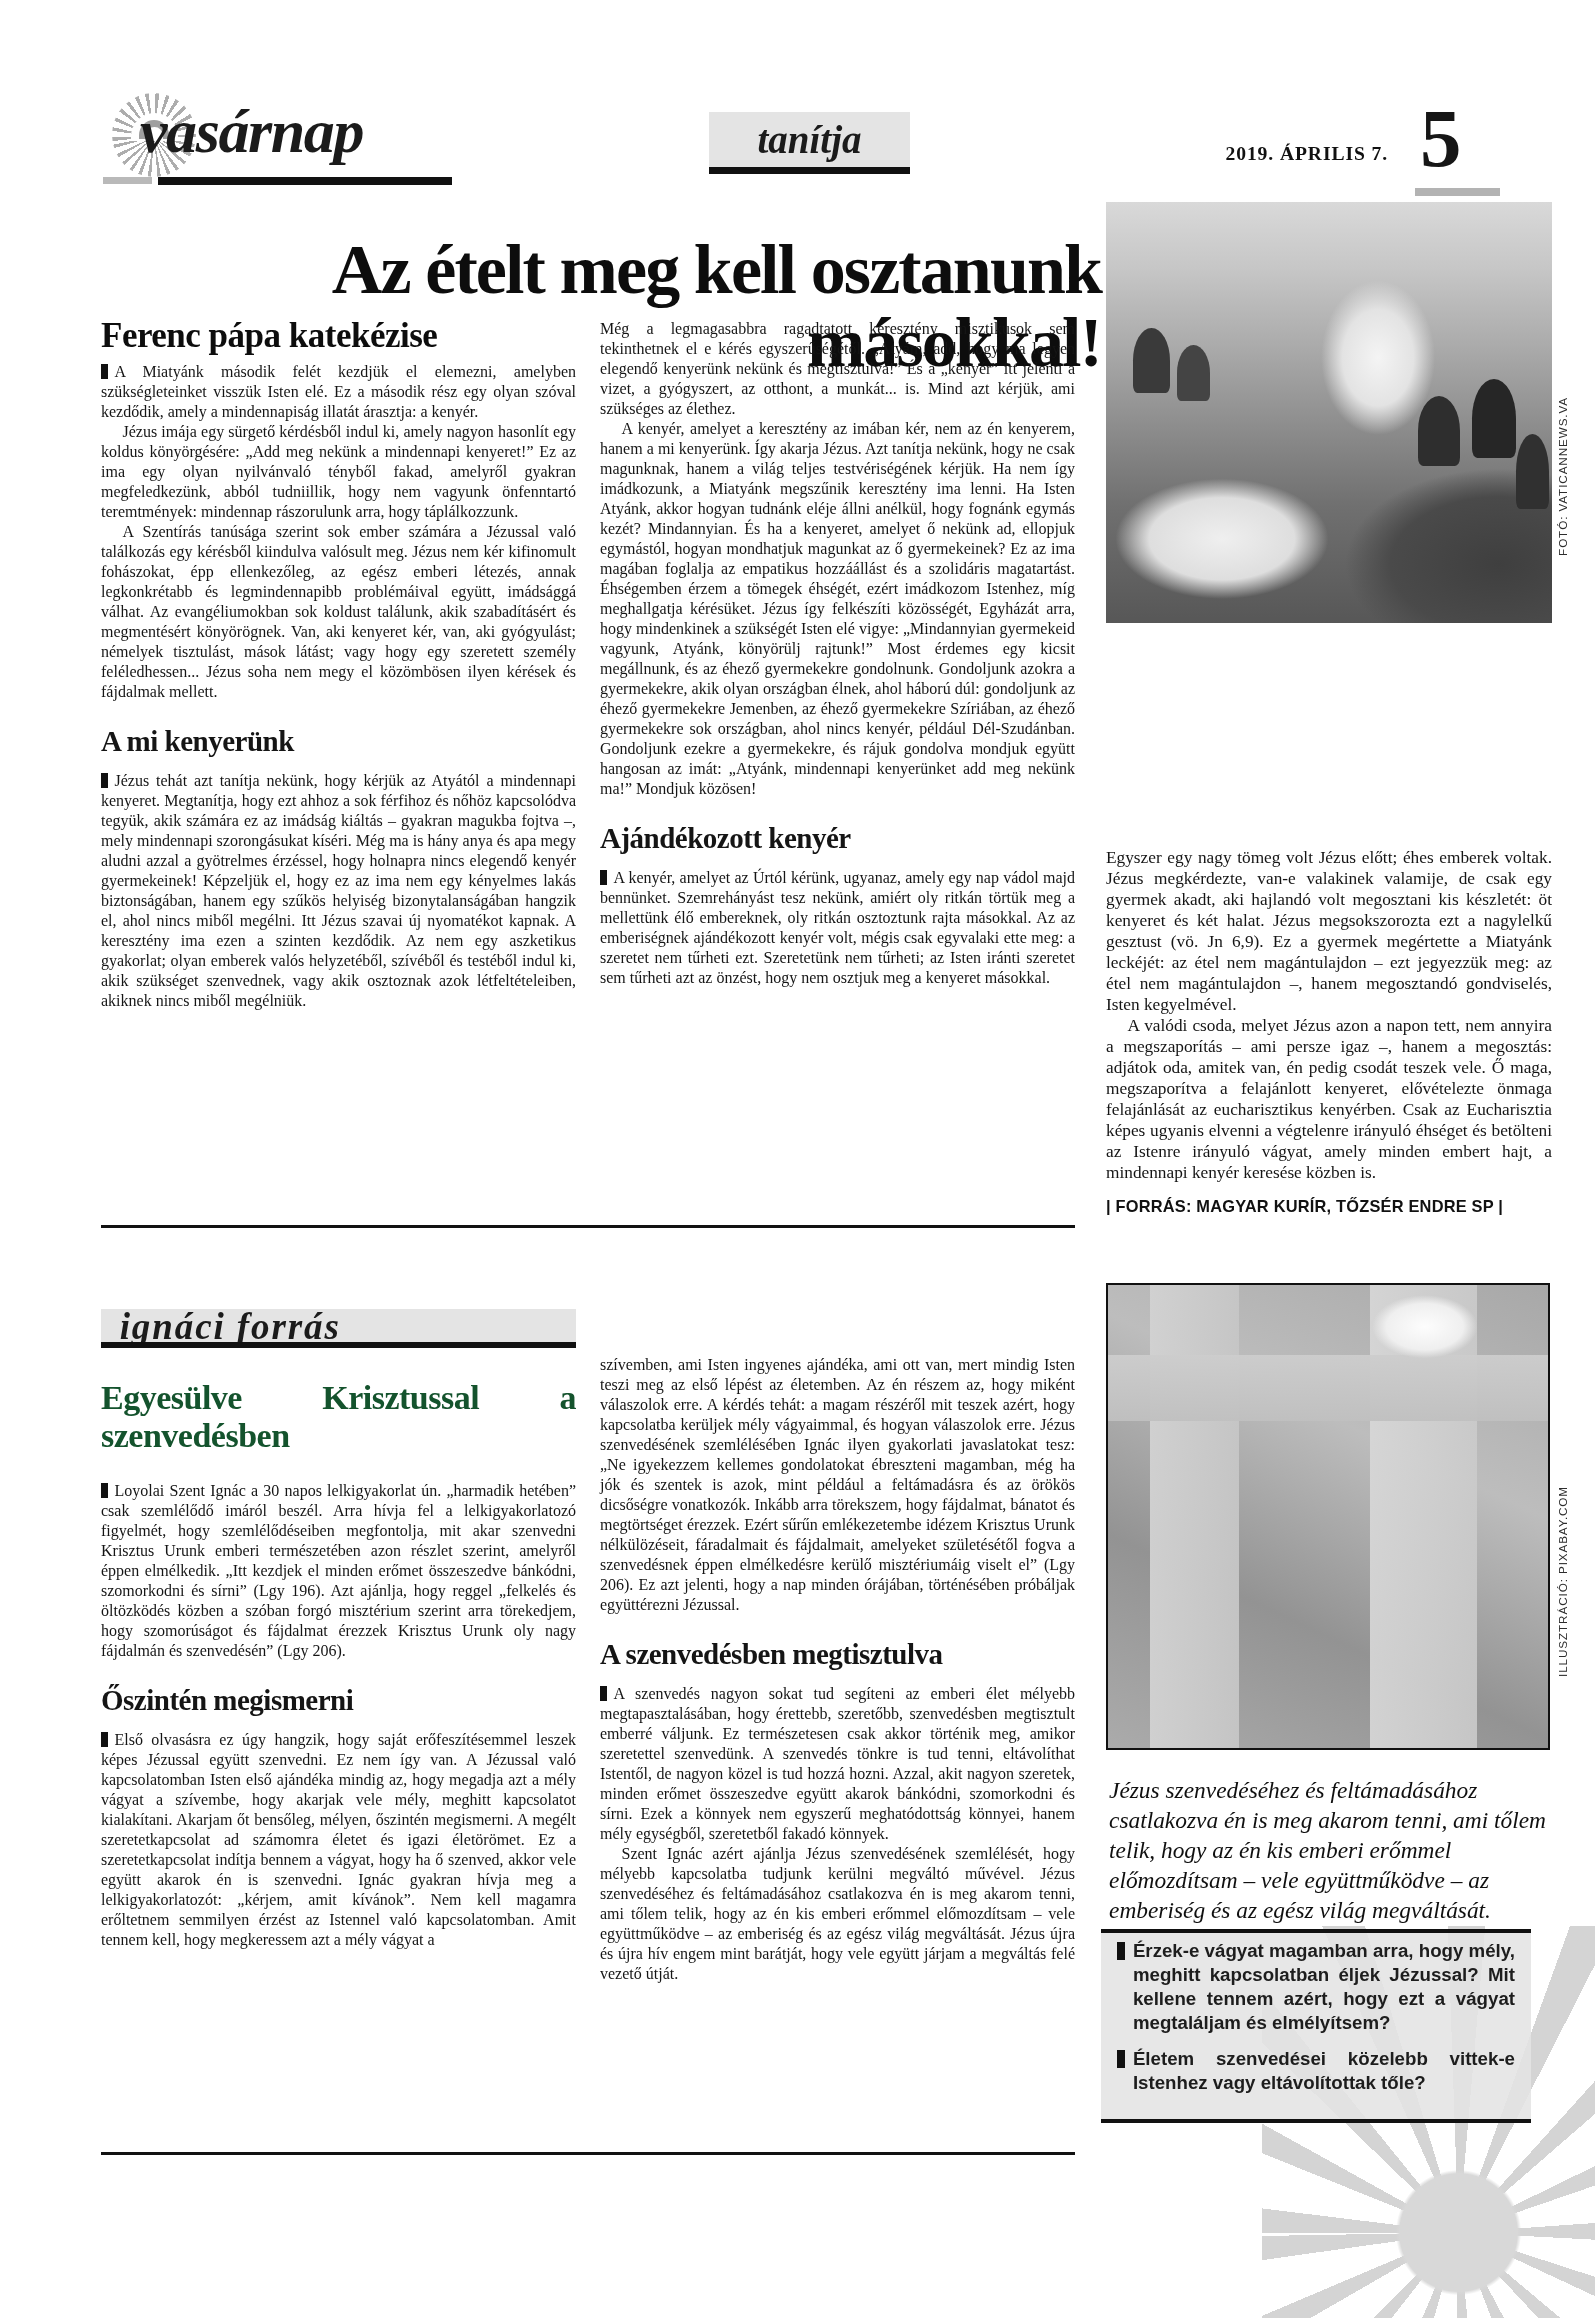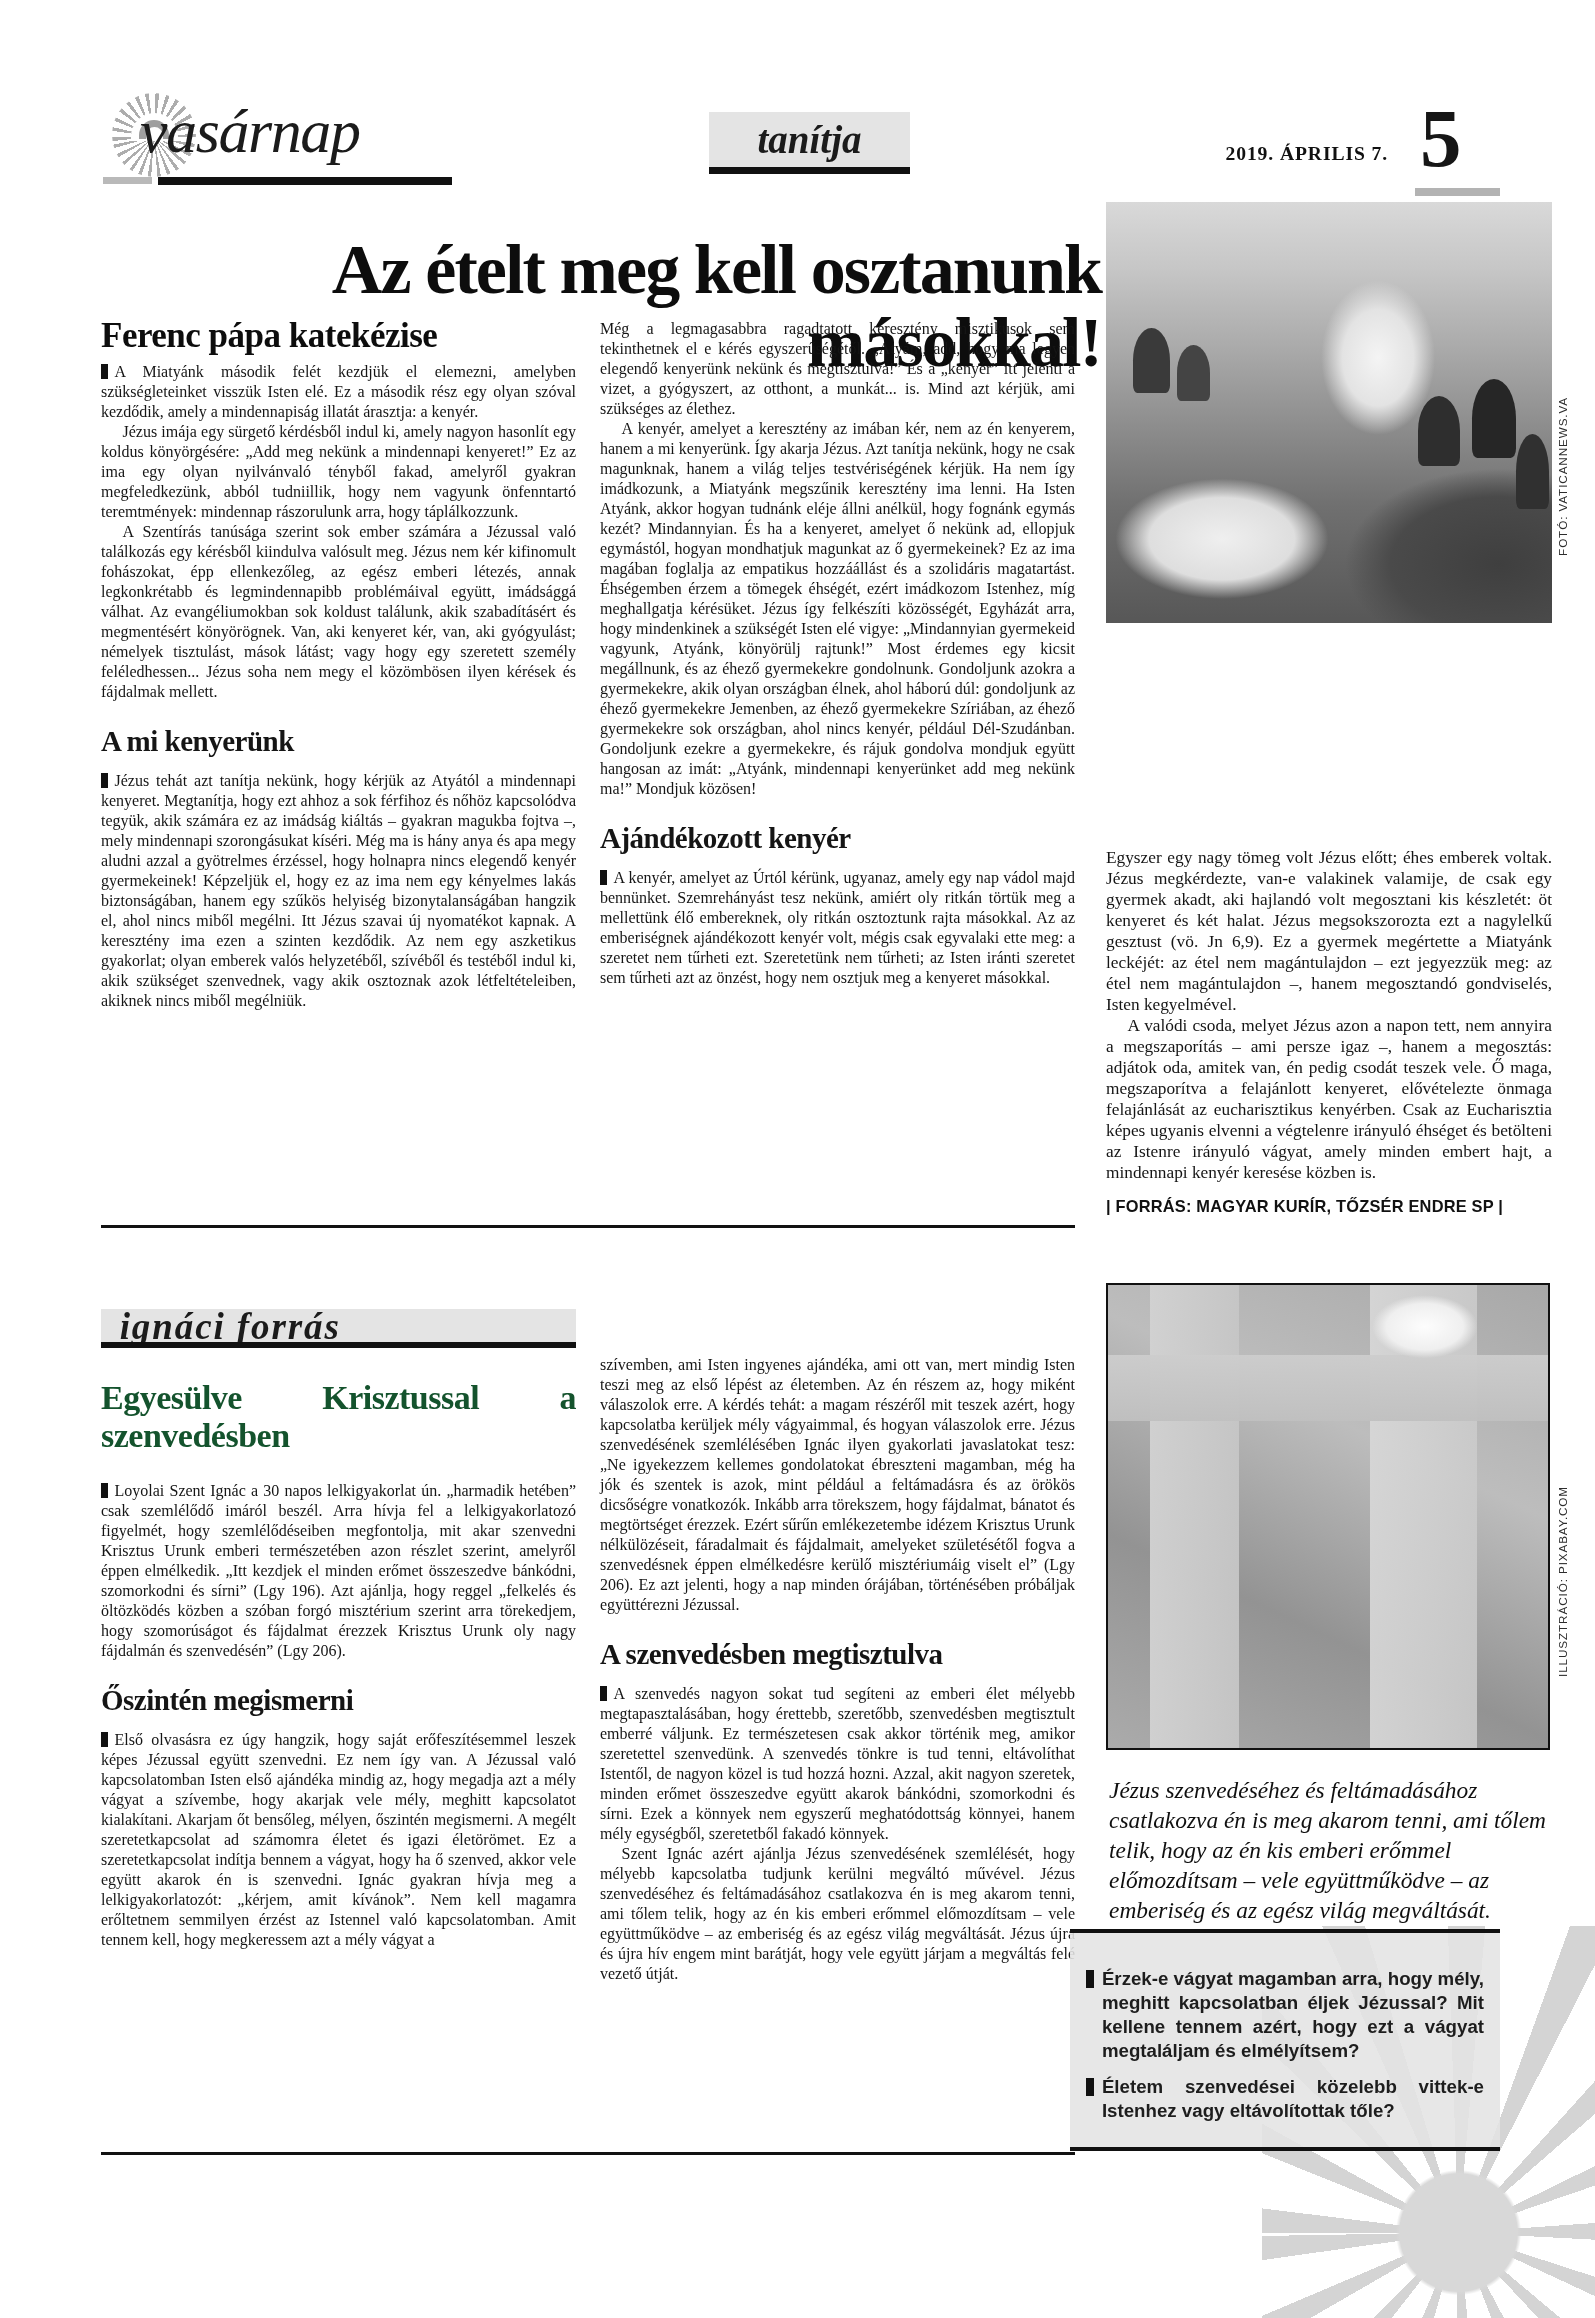--- a/index.html
+++ b/index.html
@@ -8,21 +8,21 @@
   .page{position:absolute;left:0;top:0;width:1595px;height:2319px;overflow:hidden;background:#fff;}
 
   
   .logo-sun{left:112px;top:93px;width:84px;height:44px;}
   .logo-sun .rays{position:absolute;left:0;top:0;width:84px;height:84px;
      background:repeating-conic-gradient(from -96deg at 50% 52%, #adadad 0deg 5deg, rgba(255,255,255,0) 5deg 14deg);
      border-radius:50%;}
   .logo-sun .cap{position:absolute;left:18.7px;top:19.6px;width:47px;height:28px;background:#fff;border-radius:23.4px 23.4px 0 0;}
   .logo-sun .arch{position:absolute;left:27px;top:27px;width:30px;height:18.7px;background:#9f9f9f;border-radius:16px 16px 0 0;}
   .logo-sun .arch-hole{position:absolute;left:34px;top:34px;width:17px;height:12px;background:#fff;border-radius:9.3px 9.3px 0 0;}
-  .logo-text{left:140px;top:96px;font-style:italic;font-weight:normal;font-size:62px;letter-spacing:-1.4px;color:#1b1b1b;text-align:center;}
+  .logo-text{left:140px;top:96px;font-style:italic;font-weight:bold;font-size:62px;letter-spacing:-1.4px;color:#1b1b1b;text-align:center;}
   .logo-bar-gray{left:103px;top:177px;width:49px;height:7px;background:#b9b9b9;}
   .logo-bar-black{left:158px;top:177px;width:294px;height:7.5px;background:#111;}
   .section-box{left:709px;top:112px;width:201px;height:55px;background:#e4e4e4;border-bottom:7.5px solid #111;
      text-align:center;font-style:italic;font-weight:bold;font-size:39px;line-height:56px;color:#1b1b1b;}
   .issue-date{left:1136px;top:143px;width:252px;text-align:right;font-weight:bold;font-size:19.6px;letter-spacing:0.9px;color:#111;}
   .page-num{left:1420px;top:92px;font-size:83px;line-height:93px;font-weight:bold;color:#161616;}
   .page-num-bar{left:1415px;top:188px;width:85px;height:7.5px;background:#b3b3b3;}
 
   
   .headline{left:101px;top:233px;width:1000px;font-size:70px;line-height:73px;font-weight:bold;letter-spacing:-1.9px;color:#0d0d0d;text-align:right;}
@@ -85,22 +85,22 @@
        radial-gradient(ellipse 70px 42px at 72% 9%, #fdfdfd 0%, #efefef 55%, rgba(239,239,239,0) 75%),
        linear-gradient(180deg, rgba(0,0,0,0) 0px, rgba(0,0,0,0) 70px, rgba(205,205,205,0.95) 70px, rgba(192,192,192,0.95) 136px, rgba(0,0,0,0) 136px),
        linear-gradient(90deg, rgba(0,0,0,0) 42px, rgba(210,210,210,0.95) 42px, rgba(198,198,198,0.95) 131px, rgba(0,0,0,0) 131px),
        linear-gradient(90deg, rgba(0,0,0,0) 262px, rgba(216,216,216,0.9) 262px, rgba(203,203,203,0.9) 369px, rgba(0,0,0,0) 369px),
        linear-gradient(205deg,#a8a8a8 0%,#bdbdbd 35%,#939393 68%,#ababab 100%);}
 
   .watermark{left:1262px;top:1926px;width:393px;height:393px;
      background:
        radial-gradient(circle 98px at 50% 78%, #d8d8d8 0%, #d8d8d8 60%, rgba(216,216,216,0) 64%),
        repeating-conic-gradient(from -90deg at 50% 78%, #d4d4d4 0deg 7deg, rgba(255,255,255,0) 7deg 22deg);}
-  .qbox{left:1070px;top:1929px;width:430px;box-sizing:border-box;border-top:4.2px solid #111;border-bottom:4.2px solid #111;
-     background:rgba(228,228,228,0.88);padding:34px 16px 24px 16px;}
+  .qbox{left:1101px;top:1929px;width:430px;box-sizing:border-box;border-top:4.2px solid #111;border-bottom:4.2px solid #111;
+     background:rgba(228,228,228,0.88);padding:6px 16px 24px 16px;}
   .qitem{display:flex;margin-bottom:12px;font-family:"Liberation Sans","DejaVu Sans",sans-serif;
      font-weight:600;font-size:18.7px;line-height:24px;color:#1d1d1d;text-align:justify;}
   .qitem:last-child{margin-bottom:0;}
   .qmark{flex:0 0 7.5px;width:7.5px;height:18.7px;background:#111;margin-right:8.4px;margin-top:2.8px;}
 </style>
 </head>
 <body>
 
 <div class="page">
 

